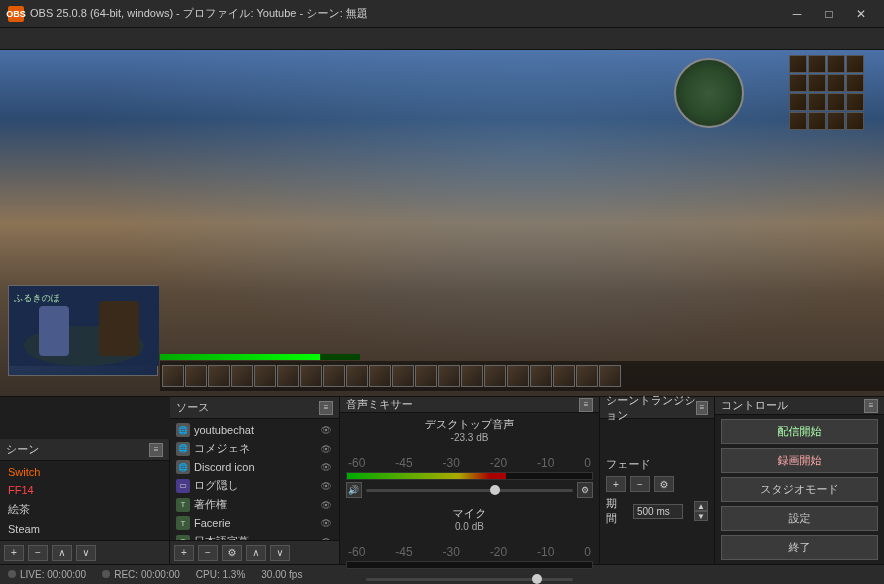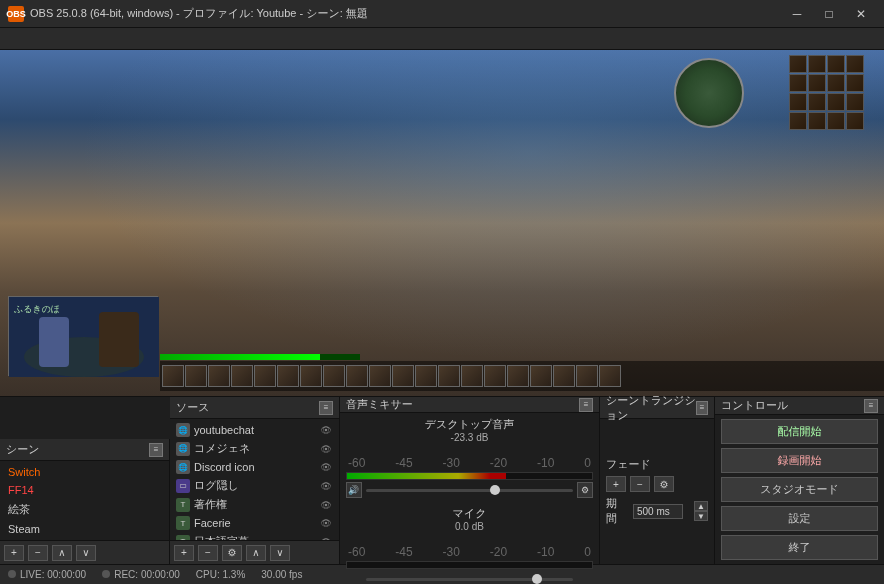--- a/index.html
+++ b/index.html
@@ -93,21 +93,21 @@
       position: absolute;
       top: 8px; right: 140px;
       width: 70px; height: 70px;
       border-radius: 50%;
       background: radial-gradient(circle, #3a5a3a 0%, #2a4a2a 50%, #1a2a1a 100%);
       border: 2px solid #888;
     }
     .game-inset {
       position: absolute;
       bottom: 20px; left: 8px;
-      width: 150px; height: 80px;
+      width: 150px; height: 91px;
       background: linear-gradient(135deg, #2a3a5a 0%, #1a2a4a 100%);
       border: 1px solid #666;
     }
     .game-hotbar {
       position: absolute;
       bottom: 5px; left: 160px; right: 0;
       height: 30px;
       background: rgba(0,0,0,0.5);
       display: flex; align-items: center; gap: 1px; padding: 2px;
       overflow: hidden;

